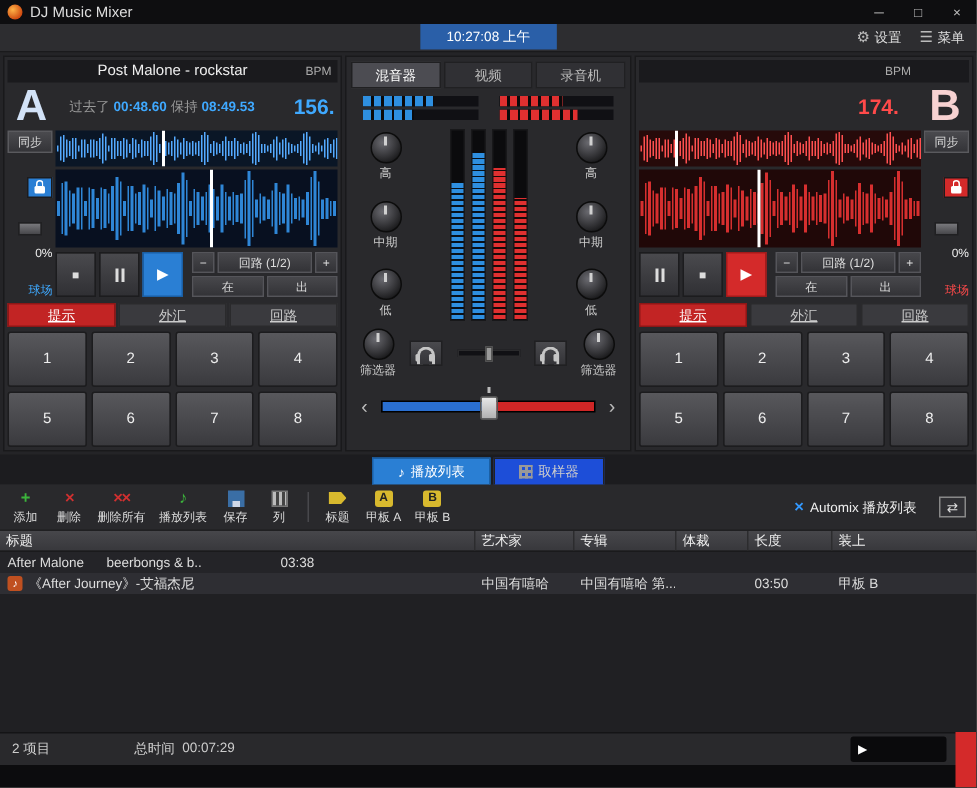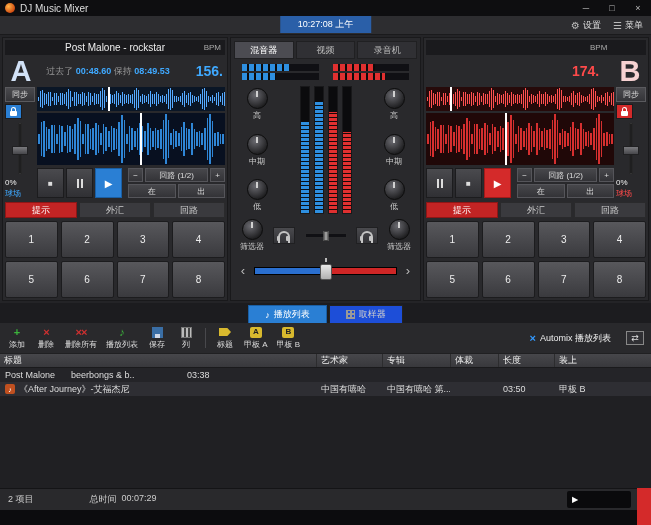--- a/index.html
+++ b/index.html
@@ -34,21 +34,21 @@
   .deck-b .deck-sub { flex-direction:row-reverse; }
   .deck-letter { font-size:29px; font-weight:bold; width:28px; text-align:center; line-height:30px; flex:none; }
   .letter-a { color:#d2e2f7; } .letter-b { color:#f7d2d2; }
   .times { flex:1; text-align:center; font-size:9px; color:#999; white-space:nowrap; }
   .times .val { font-weight:bold; }
   .blue-text { color:#3fa9ff; } .red-text { color:#ff4a4a; }
   .bpm-val { font-size:14px; font-weight:bold; width:42px; text-align:right; flex:none; }
   .deck-b .bpm-val { text-align:left; }
   .deck-body { display:flex; gap:2px; height:112px; }
   .deck-b .deck-body { flex-direction:row-reverse; }
-  .side-col { width:30px; display:flex; flex-direction:column; align-items:flex-start; gap:2px; flex:none; }
+  .side-col { width:30px; display:flex; flex-direction:column; align-items:flex-end; gap:16px; flex:none; }
   .sync-btn { width:100%; height:15px; background:linear-gradient(#4a4a4e,#343438); border:1px solid #5a5a5e; color:#ddd; font-size:8px; }
   .lock-btn { width:17px; height:15px; border:1px solid #1c1c1e; display:flex; align-items:center; justify-content:center; }
   .lock-a { background:#2a7fd4; } .lock-b { background:#d42a2a; }
   .lock-ic { width:7px; height:5px; background:#fff; border-radius:1px; position:relative; margin-top:3px; }
   .lock-ic::before { content:""; position:absolute; top:-4px; left:1px; width:3px; height:3px; border:1px solid #fff; border-bottom:none; border-radius:3px 3px 0 0; }
   .pitch-slider { flex:1; width:100%; position:relative; }
   .pitch-track { position:absolute; left:50%; top:2px; bottom:2px; width:3px; background:#0c0c0e; border:1px solid #333; transform:translateX(-50%); }
   .pitch-handle { position:absolute; left:50%; top:46%; width:16px; height:9px; background:linear-gradient(#7a7a7e,#47474b); border:1px solid #202022; transform:translateX(-50%); }
   .pitch-val { font-size:8px; color:#eee; line-height:9px; }
   .pitch-lbl { font-size:8px; line-height:9px; margin-bottom:1px; }
@@ -66,21 +66,21 @@
   .play-a { background:#2a7fd4; border-color:#1a5fa4; }
   .play-b { background:#d42a2a; border-color:#a41a1a; }
   .pause-ic { display:flex; gap:2px; }
   .pause-ic i { width:2px; height:9px; background:#ddd; }
   .loop-block { flex:1; margin-left:4px; display:flex; flex-direction:column; gap:2px; }
   .loop-row { display:flex; gap:2px; flex:1; }
   .loop-btn { background:linear-gradient(#47474b,#333337); border:1px solid #55555a; color:#ddd; font-size:8px; }
   .loop-btn.sm { width:15px; }
   .loop-btn.grow { flex:1; }
   .deck-tabs { display:flex; gap:2px; margin-top:3px; height:16px; }
-  .d-tab { flex:1; background:#3a3a3e; border:1px solid #2a2a2c; color:#ccc; font-size:9px; }
+  .d-tab { flex:1; background:#3a3a3e; border:1px solid #2a2a2c; color:#ccc; font-size:9px;text-decoration:underline; }
   .d-tab.red { background:#c22424; border-color:#8e1616; color:#fff; }
   .pads { flex:1; display:grid; grid-template-columns:repeat(4,1fr); gap:3px; margin-top:3px; }
   .pad { background:linear-gradient(#58585c,#3a3a3e); border:1px solid #1c1c1e; border-radius:2px; color:#eee; font-size:10px; }
   
   .mixer { flex:1; background:#29292c; border:1px solid #19191b; display:flex; flex-direction:column; padding:3px; }
   .mixer-tabs { display:flex; gap:2px; height:18px; }
   .m-tab { flex:1; background:#303034; border:1px solid #202022; color:#bbb; font-size:9px; }
   .m-tab.active { background:#4c4c52; color:#fff; }
   .peak-rows { margin:5px 8px 0; display:flex; flex-direction:column; gap:2px; }
   .peak-row { display:flex; gap:14px; height:7px; }
@@ -828,21 +828,21 @@
     <div class="col c-title">标题</div>
     <div class="col c-artist">艺术家</div>
     <div class="col c-album">专辑</div>
     <div class="col c-genre">体裁</div>
     <div class="col c-len">长度</div>
     <div class="col c-deck">装上</div>
   </div>
 
   <div class="pl-rows">
     <div class="pl-row r0">
-      <div class="col c-artist">Post Malone</div>
+      <div class="col c-artist">After Malone</div>
       <div class="col c-album">beerbongs &amp; b...</div>
       <div class="col c-genre"></div>
       <div class="col c-len">03:38</div>
       <div class="col c-deck"></div>
     </div>
     <div class="pl-row r1">
       <div class="col c-title">
           <span class="row-ic orange">♪</span>
           <span>《After Journey》-艾福杰尼</span>
         </div>

